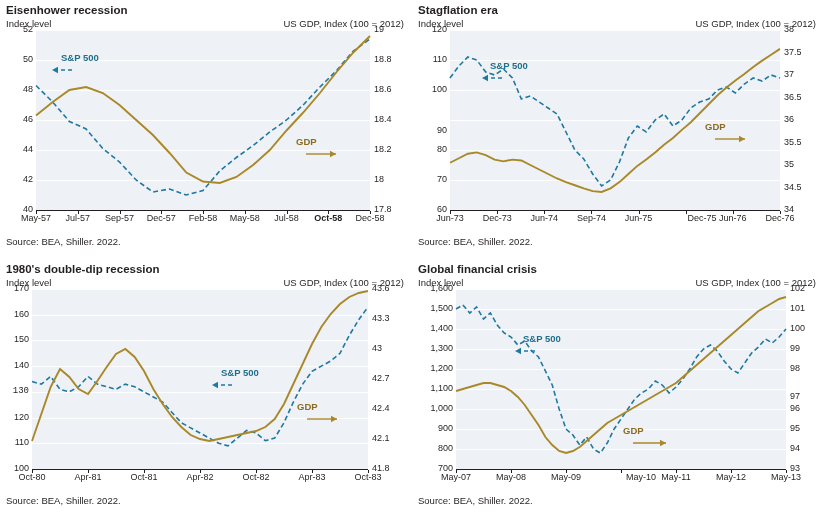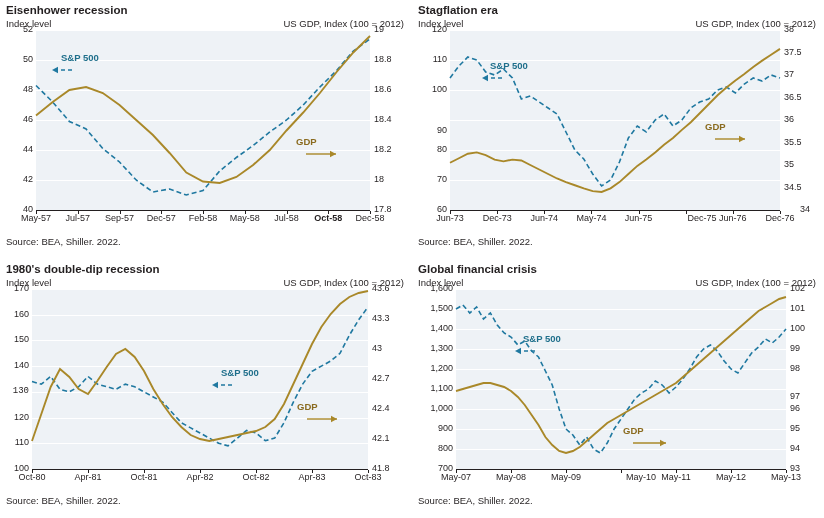--- a/index.html
+++ b/index.html
@@ -157,21 +157,21 @@
       <div class="axis-y" id="p1yl" style="left: 0px; top: 0px; width: 29px; height: 180px;">
           <div style="position: absolute; right: 0px; top: 175px; width: 100%;">60</div>
           <div style="position: absolute; right: 0px; top: 145px; width: 100%;">70</div>
           <div style="position: absolute; right: 0px; top: 115px; width: 100%;">80</div>
           <div style="position: absolute; right: 0px; top: 96px; width: 100%;">90</div>
           <div style="position: absolute; right: 0px; top: 55px; width: 100%;">100</div>
           <div style="position: absolute; right: 0px; top: 25px; width: 100%;">110</div>
           <div style="position: absolute; right: 0px; top: -5px; width: 100%;">120</div>
         </div>
       <div class="axis-y right" id="p1yr" style="left: 366px; top: 0px; width: 34px; height: 180px;">
-          <div style="position: absolute; left: 0px; top: 175px; margin-left: 16px;">34</div>
+          <div style="position: absolute; left: 0px; top: 175px;">34</div>
           <div style="position: absolute; left: 0px; top: 152.5px;">34.5</div>
           <div style="position: absolute; left: 0px; top: 130px;">35</div>
           <div style="position: absolute; left: 0px; top: 107.5px;">35.5</div>
           <div style="position: absolute; left: 0px; top: 85px;">36</div>
           <div style="position: absolute; left: 0px; top: 62.5px;">36.5</div>
           <div style="position: absolute; left: 0px; top: 40px;">37</div>
           <div style="position: absolute; left: 0px; top: 17.5px;">37.5</div>
           <div style="position: absolute; left: 0px; top: -5px;">38</div>
         </div>
       <div class="plot" id="p1plot" style="left: 32px; top: 0px; width: 330px; height: 180px; position: absolute;">
@@ -184,21 +184,21 @@
           <div class="gridline" style="top: 0px;"></div>
           <svg class="series" width="330" height="180">
             <path d="M0.00,48.00 L8.92,36.00 L17.84,27.00 L26.76,30.00 L35.68,42.00 L44.59,45.00 L53.51,39.00 L62.43,48.00 L71.35,69.00 L80.27,66.00 L89.19,72.00 L98.11,78.00 L107.03,84.00 L115.95,102.00 L124.86,120.00 L133.78,129.00 L142.70,144.00 L151.62,156.00 L160.54,150.00 L169.46,132.00 L178.38,108.00 L187.30,96.00 L196.22,102.00 L205.14,90.00 L214.05,84.00 L222.97,96.00 L231.89,90.00 L240.81,78.00 L249.73,72.00 L258.65,69.00 L267.57,60.00 L276.49,57.00 L285.41,63.00 L294.32,54.00 L303.24,48.00 L312.16,51.00 L321.08,45.00 L330.00,48.00" fill="none" stroke="#1f78a0" stroke-width="1.6" stroke-dasharray="5,3"></path>
             <path d="M0.00,132.75 L8.92,128.25 L17.84,123.75 L26.76,122.40 L35.68,125.10 L44.59,129.60 L53.51,131.40 L62.43,129.60 L71.35,130.50 L80.27,135.00 L89.19,139.50 L98.11,144.00 L107.03,148.50 L115.95,152.10 L124.86,155.25 L133.78,158.40 L142.70,161.10 L151.62,162.00 L160.54,158.40 L169.46,152.10 L178.38,144.00 L187.30,135.90 L196.22,129.60 L205.14,122.40 L214.05,114.75 L222.97,108.00 L231.89,99.90 L240.81,92.25 L249.73,83.25 L258.65,74.25 L267.57,65.25 L276.49,57.60 L285.41,50.40 L294.32,44.10 L303.24,36.90 L312.16,30.60 L321.08,24.75 L330.00,18.90" fill="none" stroke="#a98829" stroke-width="1.9"></path>
           </svg>
         </div>
       <div class="axis-x" id="p1x" style="left: 32px; top: 183px; width: 330px; height: 14px;">
           <span style="left: 0px;">Jun-73</span>
           <span style="left: 47.1429px;">Dec-73</span>
           <span style="left: 94.2857px; text-align: center;">Jun-74</span>
-          <span style="left: 141.429px;">May-74</span>
+          <span style="left: 141.429px;">Sep-74</span>
           <span style="left: 188.571px;">Jun-75</span>
           <span style="left: 252px;">Dec-75</span>
           <span style="left: 282.857px;">Jun-76</span>
           <span style="left: 330px;">Dec-76</span>
         </div>
       <div class="annot sp" id="p1sp" style="left: 72px; top: 30px;">S&amp;P 500</div>
       <div class="annot gdp" id="p1gdp" style="left: 287px; top: 91px;">GDP</div>
     <div class="baseline" style="left: 32px; top: 180px; width: 330px;"></div>
         <div class="tick" style="left: 32px; top: 181px; height: 3px;"></div>
         <div class="tick" style="left: 79.1429px; top: 181px; height: 3px;"></div>

